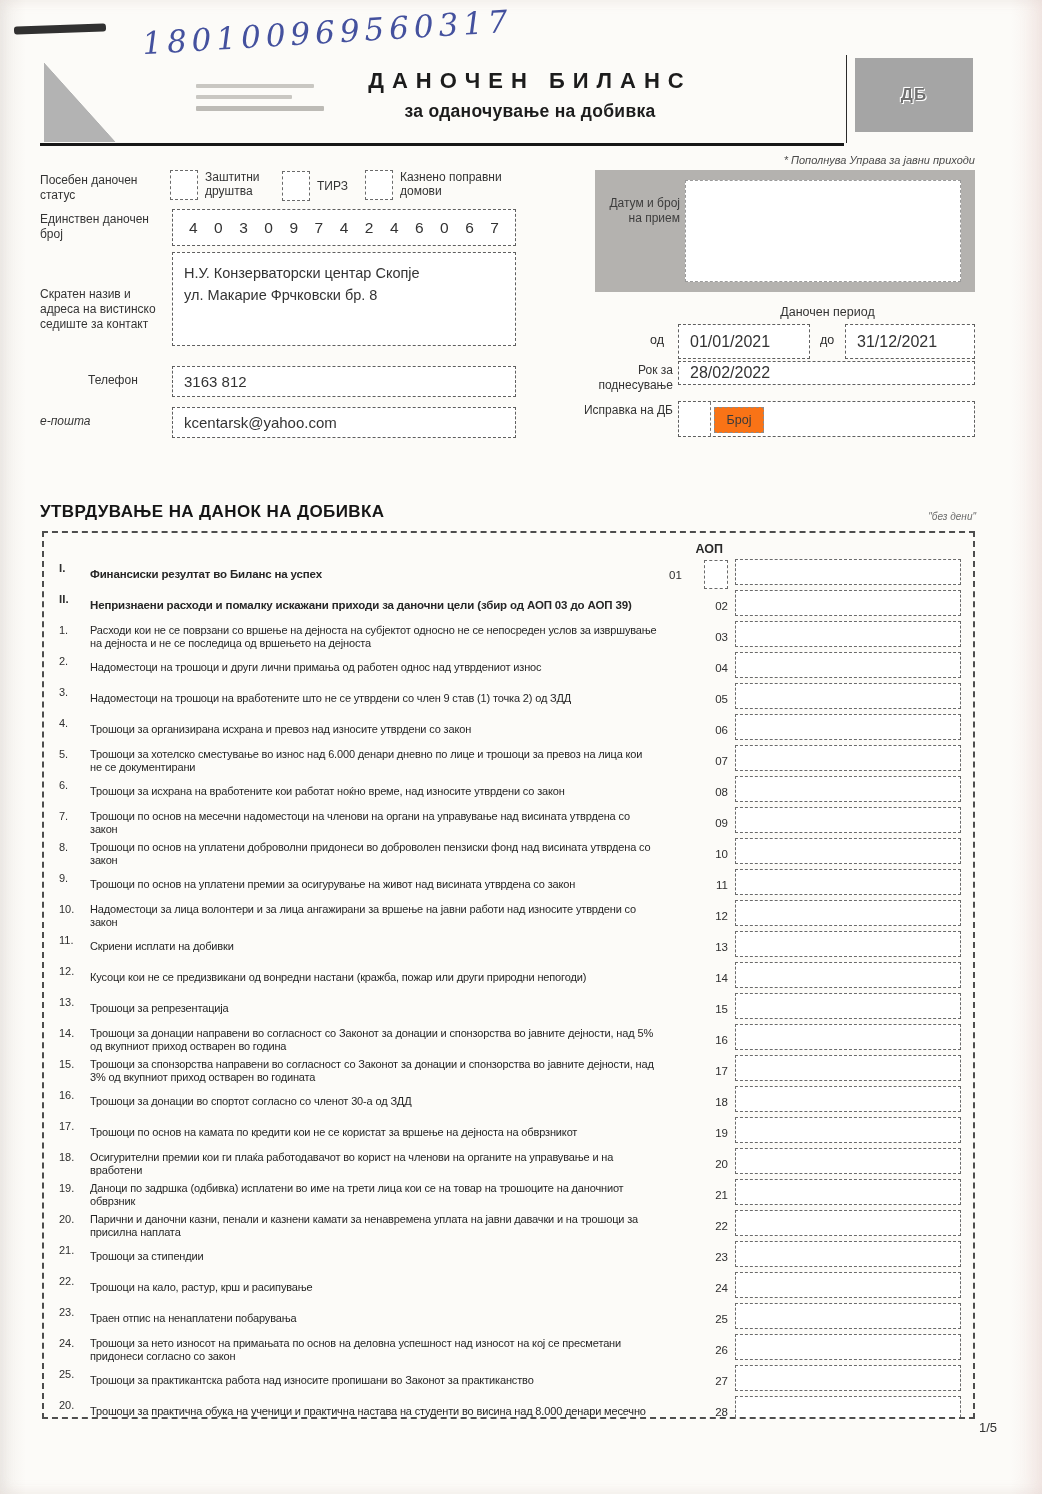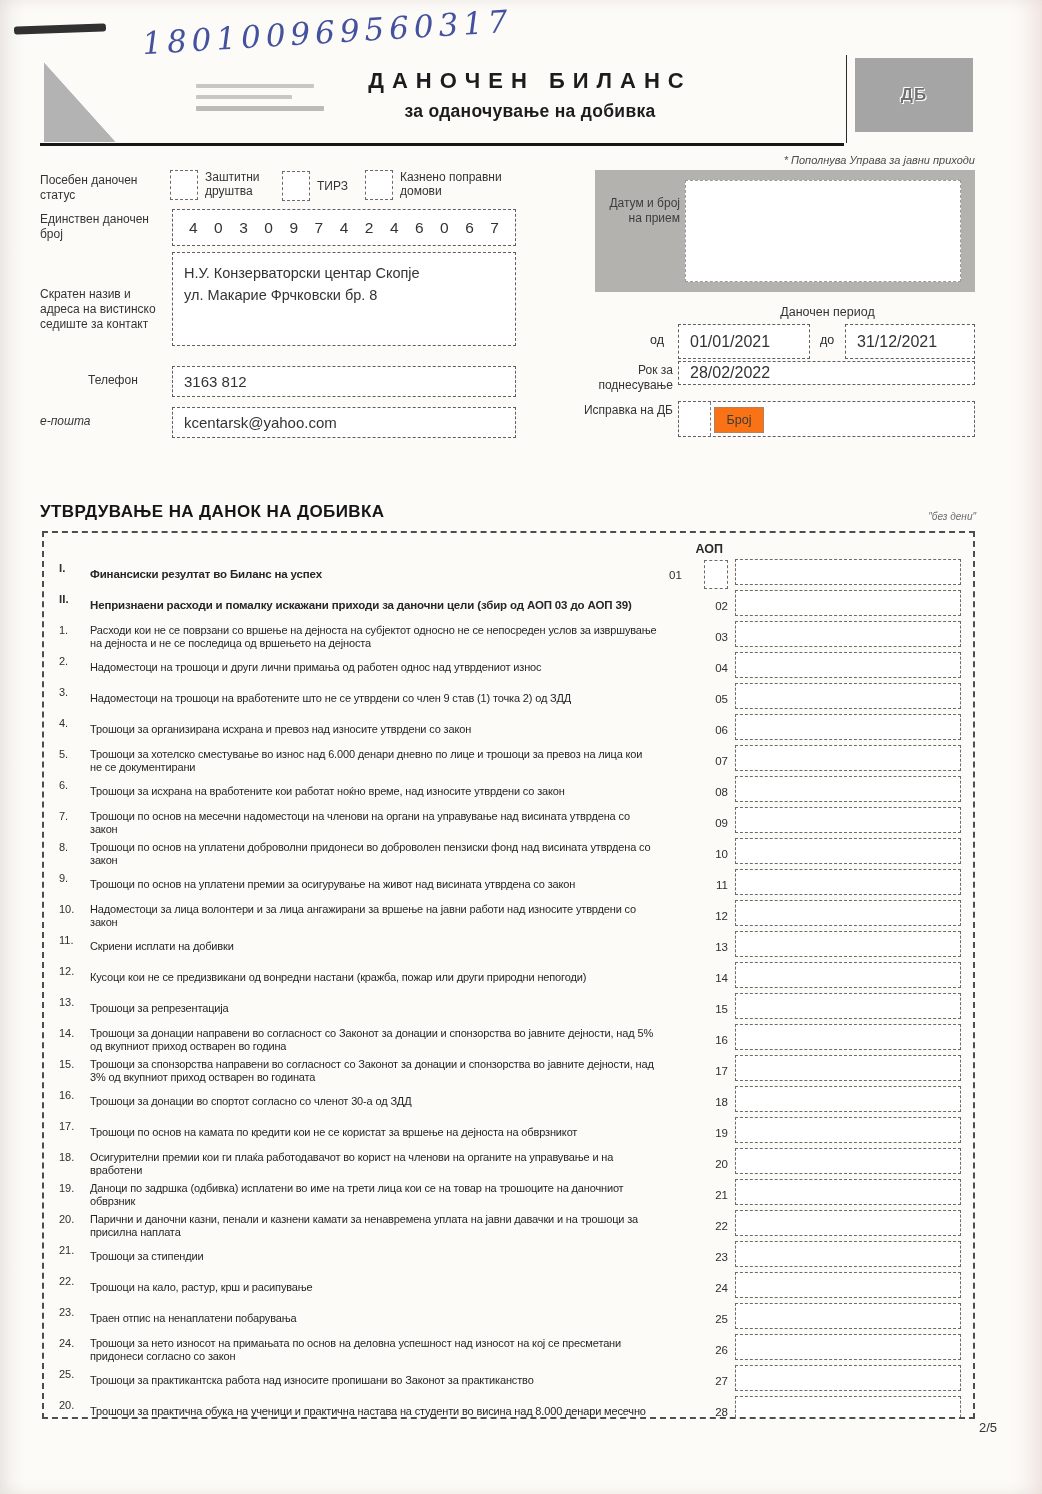--- a/index.html
+++ b/index.html
@@ -453,14 +453,14 @@
           <div class="taop">
             <span>28</span>
           </div>
           <div>
             <div class="inputbox"></div>
           </div>
         </div>
       </div>
   </div>
 
-  <div class="abs footer">2/5</div>
+  <div class="abs footer">1/5</div>
 </div>
 
 </body></html>

